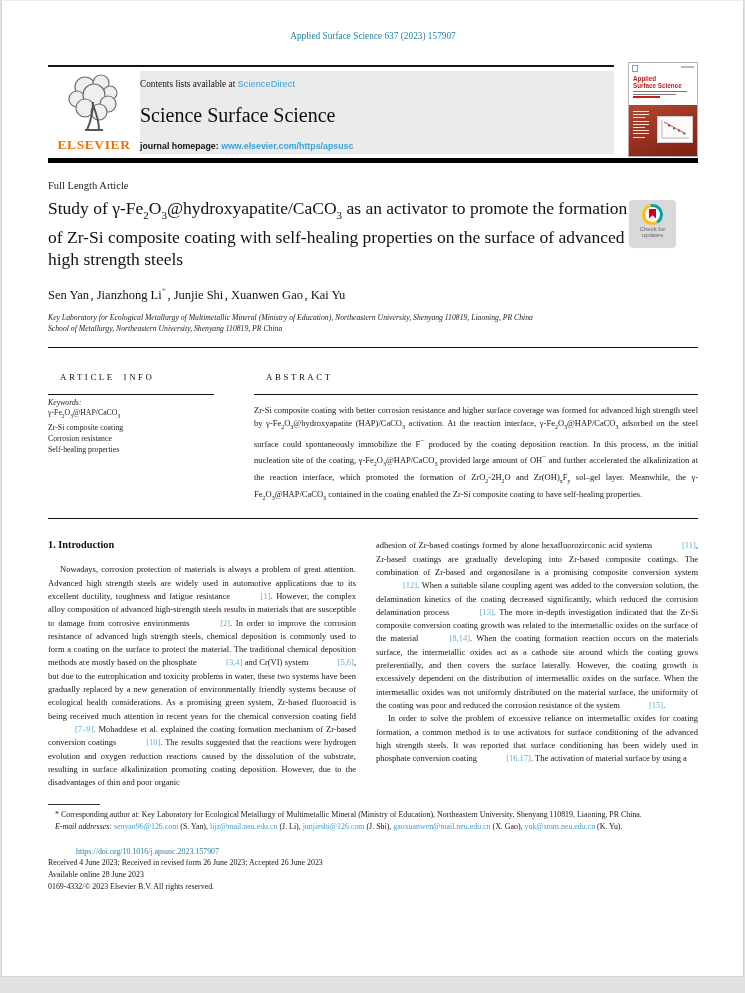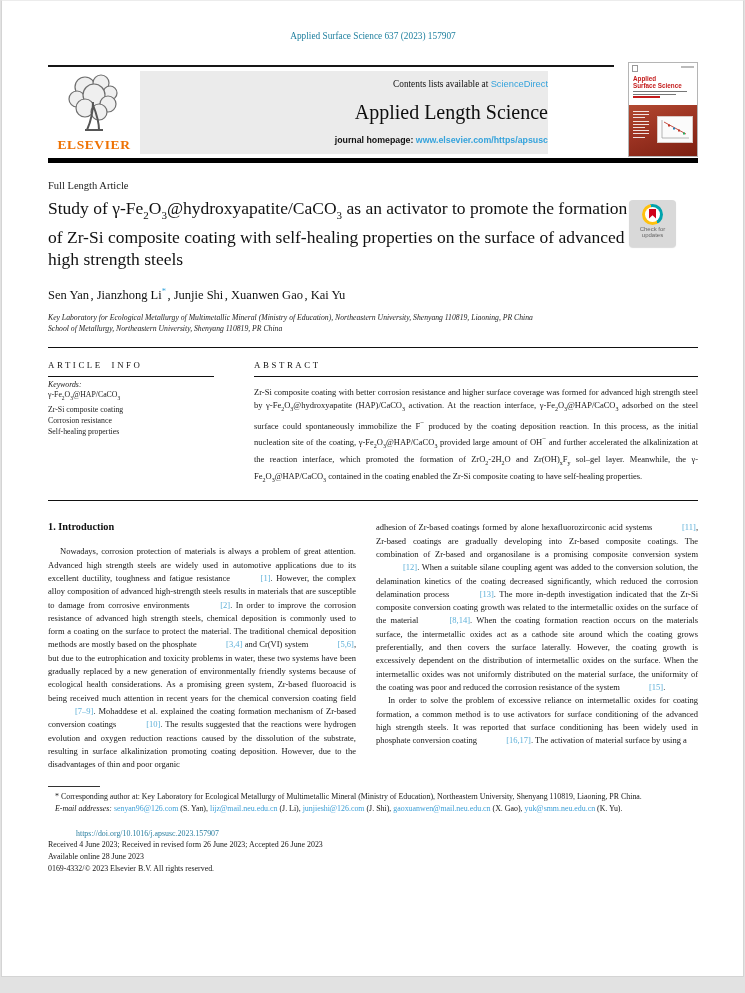--- a/index.html
+++ b/index.html
@@ -19,23 +19,23 @@
   }
   
   .cite { padding-top:30px; text-align:center; font-size:9.3px; color:#20809f; }
   
   .journal-head { position:relative; margin-top:24px; }
   .rule-top { height:2px; background:#161616; width:566px; }
   .head-row { display:flex; margin-top:4px; height:83px; }
   .logo-block { width:92px; display:flex; flex-direction:column; align-items:center;justify-content:center; }
   .elsevier-word { font-size:13.5px; color:#ee7203; font-weight:bold; letter-spacing:.6px; margin-top:1px; }
   .banner {
-    width:408px; background:#ebebeb; text-align:right;
+    width:474px; background:#ebebeb; text-align:left;
     display:flex; flex-direction:column; justify-content:space-between;
-    padding:8px 0 9px;
+    padding:8px 0 3px;
   }
   .contents-line { font-size:9.3px; color:#111; }
   .sciencedirect { color:#35a3dc; font-family:"Liberation Sans",sans-serif; cursor:pointer; }
   .journal-title { font-size:20px; color:#0d0d0d; }
   .homepage-line { font-size:8.8px; font-family:"Liberation Sans",sans-serif; font-weight:bold; color:#111; }
   .homepage-url { color:#35a3dc; cursor:pointer; }
   .rule-thick { height:4.5px; background:#000; margin-top:4px; }
   
   .cover { position:absolute; top:-3px; right:0; width:70px; height:95px; background:#fff; border:1px solid #b5b5b5; overflow:hidden; cursor:pointer; }
   .cover-head { position:relative; height:42px; padding:2px 4px; }
@@ -62,21 +62,21 @@
   .check-text { font-size:6px; line-height:6.5px; color:#666; font-family:"Liberation Sans",sans-serif; }
   .authors { margin-top:15px; font-size:12.5px; color:#111; }
   .authors .corr { color:#35a3dc; font-size:8.5px; cursor:pointer; }
   .authors .asep { margin-left:1.5px; }
   .affils { margin-top:9px; font-style:italic; font-size:7.7px; line-height:11.5px; color:#222; }
   .rule-thin { height:1.1px; background:#111; margin-top:12px; }
   
   .info-wrap { display:flex; margin-top:12px; }
   .info-left { width:176px; margin-right:30px; flex-shrink:0; }
   .info-right { flex:1; }
-  .sec-heading { font-size:8.8px; letter-spacing:2.6px; color:#111; font-weight:normal; margin:0; }
+  .sec-heading { font-size:8.8px; letter-spacing:2.6px; color:#111; font-weight:normal; margin:12px; }
   .sec-rule { height:1.1px; background:#111; margin-top:6px; }
   .info-left .sec-rule { width:166px; }
   .kw-label { margin-top:3px; font-style:italic; font-size:7.8px; }
   .kw { font-size:7.8px; line-height:11.3px; }
   .kw sub { font-size:5.5px; }
   .abstract-text { margin-top:9px; font-size:8.5px; line-height:13.5px; text-align:justify; color:#161616; }
   .abstract-text sub { font-size:6px; }
   .rule-bottom { height:1.1px; background:#111; margin-top:13px; }
   
   .cols { display:flex; margin-top:20px; }
@@ -117,21 +117,21 @@
             <circle cx="44" cy="32" r="8"></circle>
             <circle cx="21" cy="36" r="9"></circle>
             <circle cx="35" cy="40" r="8"></circle>
           </g>
           <path d="M29 30 C29 40 27 49 23 58 M29 33 C33 43 35 50 35 58 M21 58 L39 58" stroke="#555" fill="none" stroke-width="2"></path>
         </svg>
         <div class="elsevier-word">ELSEVIER</div>
       </div>
       <div class="banner">
         <div class="contents-line"><span>Contents lists available at </span><span class="sciencedirect">ScienceDirect</span></div>
-        <div class="journal-title">Applied Length Science</div>
+        <div class="journal-title">Science Surface Science</div>
         <div class="homepage-line"><span>journal homepage: </span><span class="homepage-url">www.elsevier.com/https/apsusc</span></div>
       </div>
     </div>
     <div class="rule-thick"></div>
 
     <div class="cover">
       <div class="cover-head">
         <div class="cover-logo"></div>
         <div class="cover-issue"></div>
         <div class="cover-title">

